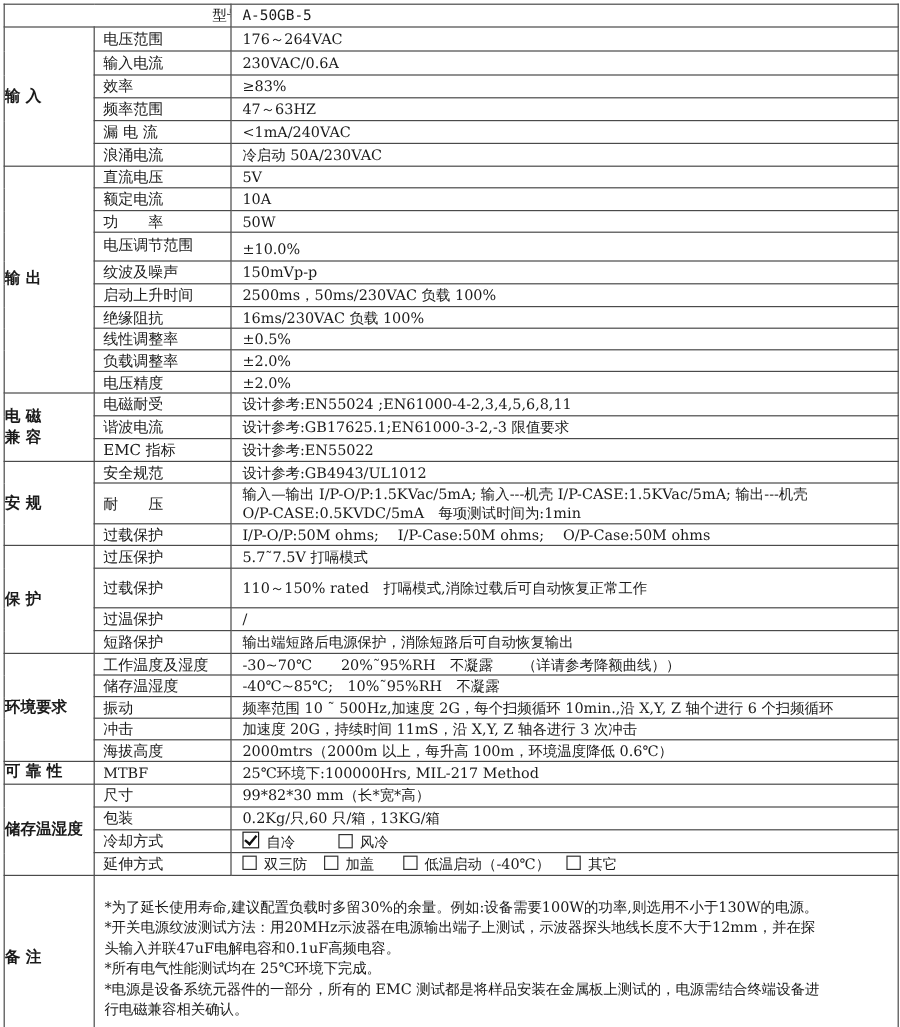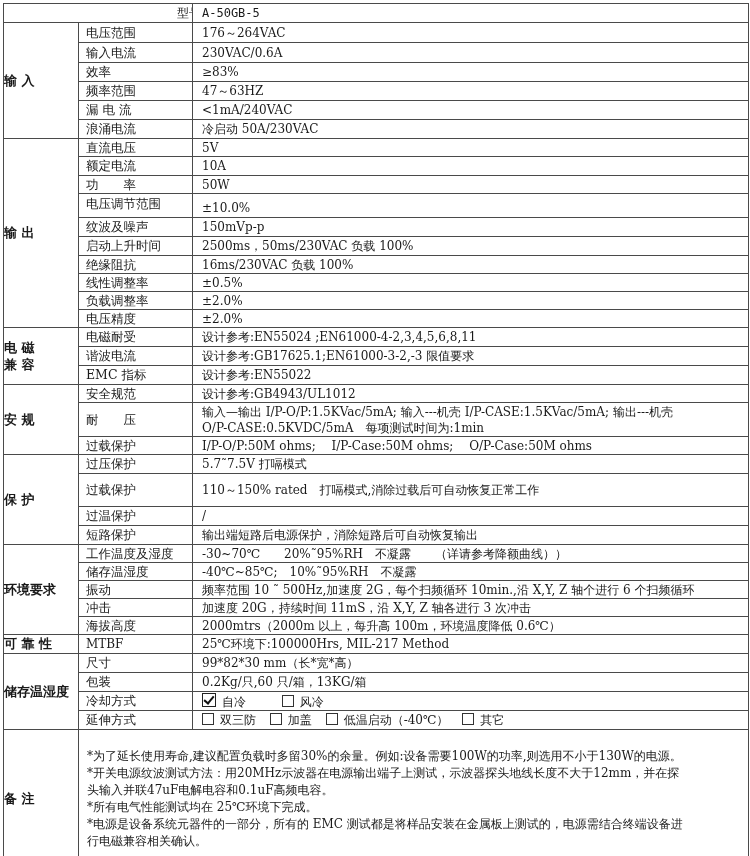--- a/index.html
+++ b/index.html
@@ -206,21 +206,21 @@
           <span class="cb"></span><span>风冷</span>
         </span>
       </td>
     </tr>
     <tr style="height:19px">
       <td class="name">延伸方式</td>
       <td class="val">
         <span class="opt" style="margin-right:10px">
           <span class="cb"></span><span>双三防</span>
         </span>
-        <span class="opt" style="margin-right:10px">
+        <span class="opt" style="">
           <span class="cb"></span><span>加盖</span>
         </span>
         <span class="opt" style="margin-right:10px">
           <span class="cb"></span><span>低温启动（-40℃）</span>
         </span>
         <span class="opt">
           <span class="cb"></span><span>其它</span>
         </span>
       </td>
     </tr>

